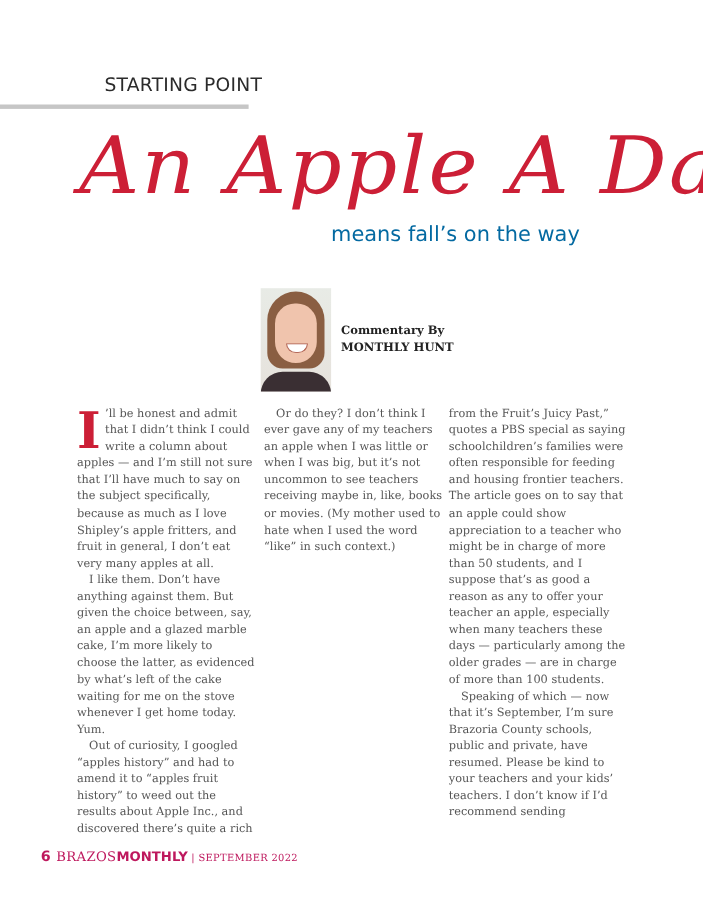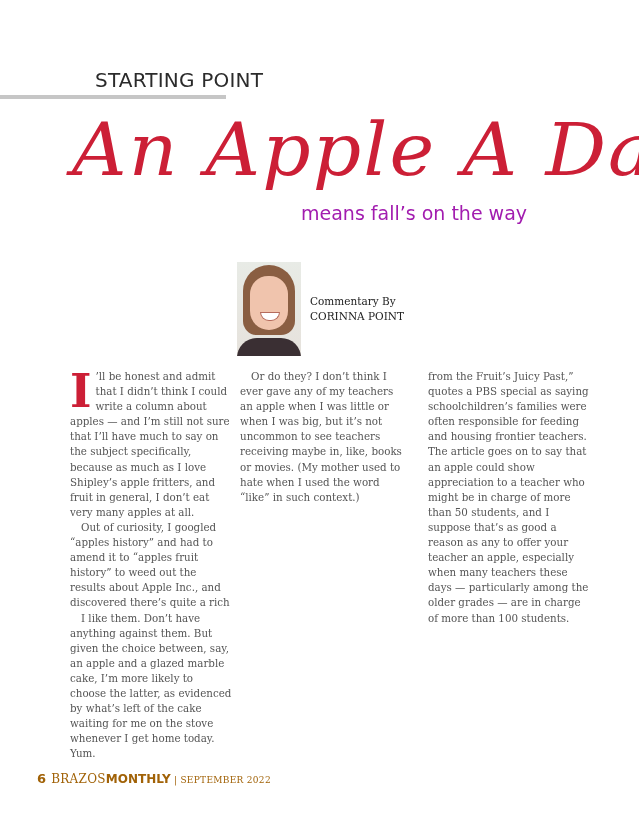--- a/index.html
+++ b/index.html
@@ -1,33 +1,33 @@
 <!DOCTYPE html>
 <html><head>
   <meta charset="utf-8">
   <style>
     html, body { margin: 0; padding: 0; background: #ffffff; }
     body { width: 639px; height: 819px; position: relative; overflow: hidden; }
     .section-label {
       position: absolute; left: 95px; top: 68px;
-      font-family: "DejaVu Sans", sans-serif; font-size: 20px; color: #2b2b2b;
+      font-family: "DejaVu Sans", sans-serif; font-size: 17px; color: #2b2b2b;
       letter-spacing: 0.2px;
     }
     .section-rule {
       position: absolute; left: 0; top: 95px; width: 226px; height: 4px; background: #c6c6c6;
     }
     .title-script {
       position: absolute; left: 72px; top: 108px;
       font-family: "DejaVu Serif", serif; font-style: italic;
       font-size: 72px; color: #cc1f36; letter-spacing: 2px; white-space: nowrap;
       transform: scaleX(1.05); transform-origin: left top;
     }
     .subtitle {
       position: absolute; left: 301px; top: 202px;
-      font-family: "DejaVu Sans", sans-serif; font-size: 19px; color: #a21caf;
+      font-family: "DejaVu Sans", sans-serif; font-size: 19px; color: #0369a1;
       white-space: nowrap;
     }
     .author-photo {
       position: absolute; left: 237px; top: 262px; width: 64px; height: 94px;
       background: linear-gradient(180deg, #e8ebe6 0%, #e6e2dc 100%);
       overflow: hidden;
     }
     .author-photo .hair {
       position: absolute; left: 6px; top: 3px; width: 52px; height: 70px;
       border-radius: 26px 26px 14px 14px; background: #8a5e42;
@@ -39,41 +39,41 @@
     .author-photo .smile {
       position: absolute; left: 23px; top: 50px; width: 18px; height: 7px;
       border-radius: 0 0 9px 9px; background: #ffffff; border: 1px solid #b56b5c;
     }
     .author-photo .shoulders {
       position: absolute; left: 0; top: 76px; width: 64px; height: 24px;
       background: #3a2f33; border-radius: 20px 20px 0 0;
     }
     .byline {
       position: absolute; left: 310px; top: 294px;
-      font-family: "DejaVu Serif", serif; font-weight: normal; font-size: 10.5px;
+      font-family: "DejaVu Serif", serif; font-weight: bold; font-size: 10.5px;
       color: #222222; line-height: 15px;
     }
     .col {
       position: absolute; top: 369px; width: 162px;
       font-family: "DejaVu Serif", serif; font-size: 10.3px; color: #555555;
       line-height: 15.1px;
     }
     .col p { margin: 0; text-indent: 11px; }
     .col p.noindent { text-indent: 0; }
     .col1 { left: 70px; }
     .col2 { left: 240px; }
-    .col3 { left: 408px; margin-left: 20px; }
+    .col3 { left: 408px; }
     .dropcap {
       float: left; font-family: "DejaVu Serif", serif; font-weight: bold;
       font-size: 46px; line-height: 40px; color: #cc1f36; margin: 2px 4px 0 0;
       height: 42px;
     }
     .footer {
       position: absolute; left: 37px; top: 768px; white-space: nowrap;
-      font-family: "DejaVu Sans", sans-serif; color: #a16207;
+      font-family: "DejaVu Sans", sans-serif; color: #be185d;
     }
     .footer .pagenum { font-weight: bold; font-size: 13px; }
     .footer .brand-light { font-family: "DejaVu Serif", serif; font-size: 12px; letter-spacing: 0.3px; }
     .footer .brand-bold { font-weight: bold; font-size: 12px; }
     .footer .issue { font-family: "DejaVu Serif", serif; font-size: 9px; letter-spacing: 0.3px; }
   </style>
 </head>
 <body>
 
 <div class="section-label">STARTING POINT</div>
@@ -84,33 +84,34 @@
 
 <div class="author-photo">
   <div class="hair"></div>
   <div class="face"></div>
   <div class="smile"></div>
   <div class="shoulders"></div>
 </div>
 
 <div class="byline">
   <div>Commentary By</div>
-  <div>CORINNA POINT</div>
+  <div>MONTHLY HUNT</div>
 </div>
 
 <div class="col col1">
   <p class="noindent"><span class="dropcap">I</span><span>’ll be honest and admit that I didn’t think I could write a column about apples — and I’m still not sure that I’ll have much to say on the subject specifically, because as much as I love Shipley’s apple fritters, and fruit in general, I don’t eat very many apples at all.</span></p>
+  <p>I like them. Don’t have anything against them. But given the choice between, say, an apple and a glazed marble cake, I’m more likely to choose the latter, as evidenced by what’s left of the cake waiting for me on the stove whenever I get home today. Yum.</p>
   <p>Out of curiosity, I googled “apples history” and had to amend it to “apples fruit history” to weed out the results about Apple Inc., and discovered there’s quite a rich</p>
-  <p>I like them. Don’t have anything against them. But given the choice between, say, an apple and a glazed marble cake, I’m more likely to choose the latter, as evidenced by what’s left of the cake waiting for me on the stove whenever I get home today. Yum.</p>
 </div>
 
 <div class="col col2">
   <p>Or do they? I don’t think I ever gave any of my teachers an apple when I was little or when I was big, but it’s not uncommon to see teachers receiving maybe in, like, books or movies. (My mother used to hate when I used the word “like” in such context.)</p>
 </div>
 
 <div class="col col3">
   <p class="noindent">from the Fruit’s Juicy Past,” quotes a PBS special as saying schoolchildren’s families were often responsible for feeding and housing frontier teachers. The article goes on to say that an apple could show appreciation to a teacher who might be in charge of more than 50 students, and I suppose that’s as good a reason as any to offer your teacher an apple, especially when many teachers these days — particularly among the older grades — are in charge of more than 100 students.</p>
+  <p>Speaking of which — now that it’s September, I’m sure Brazoria County schools, public and private, have resumed. Please be kind to your teachers and your kids’ teachers. I don’t know if I’d recommend sending</p>
 </div>
 
 <div class="footer">
   <span class="pagenum">6</span>
   <span class="brand-light">BRAZOS</span><span class="brand-bold">MONTHLY</span><span class="issue"> | </span><span class="issue">SEPTEMBER 2022</span>
 </div>
 
 </body></html>

